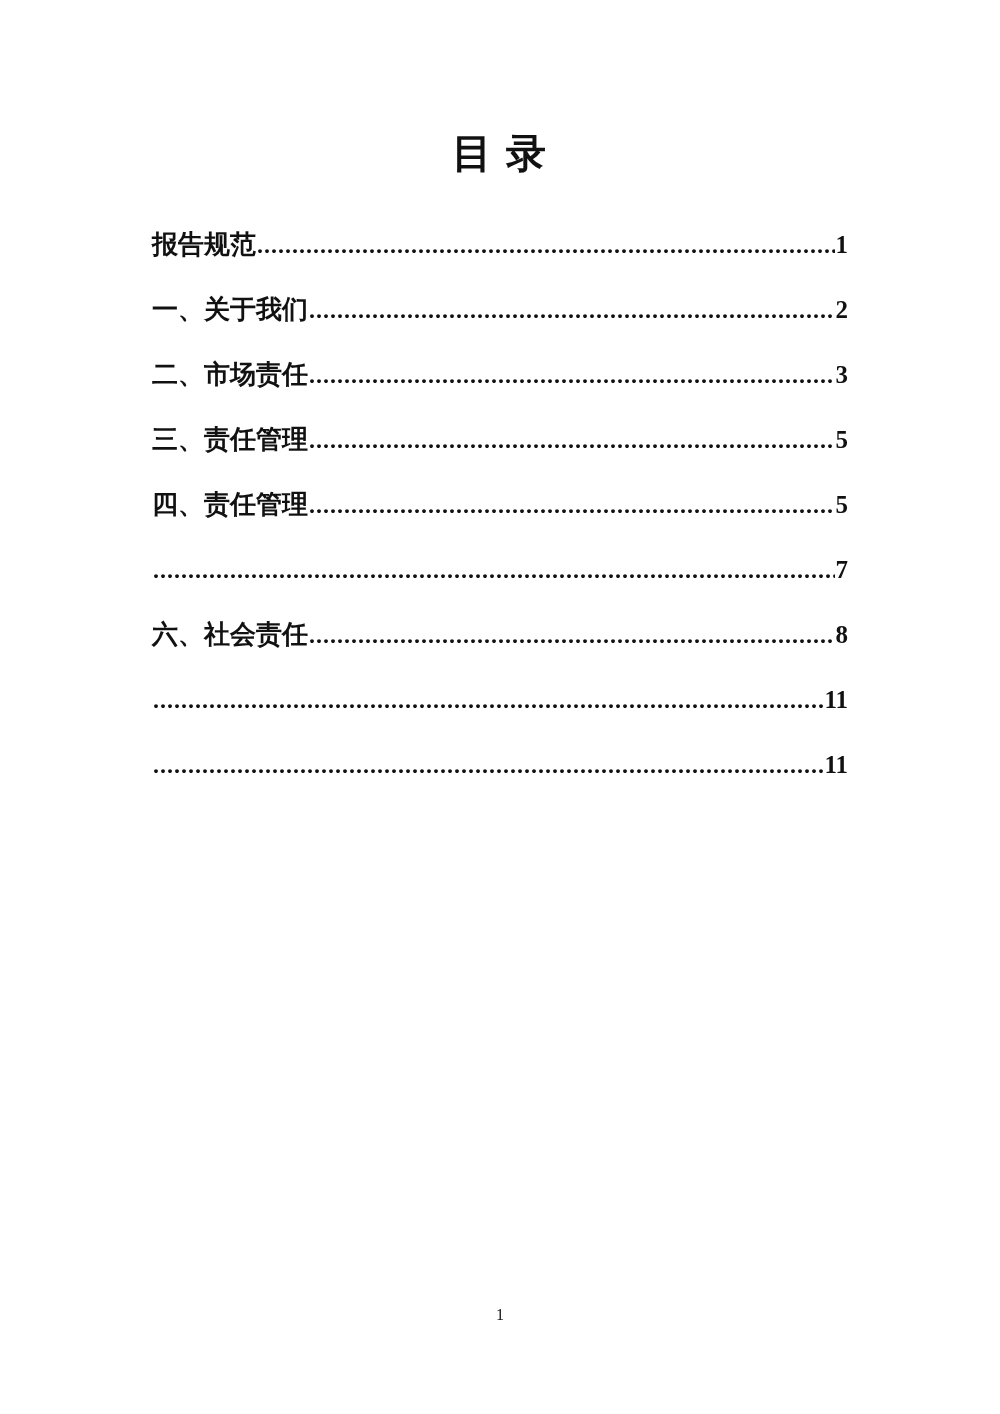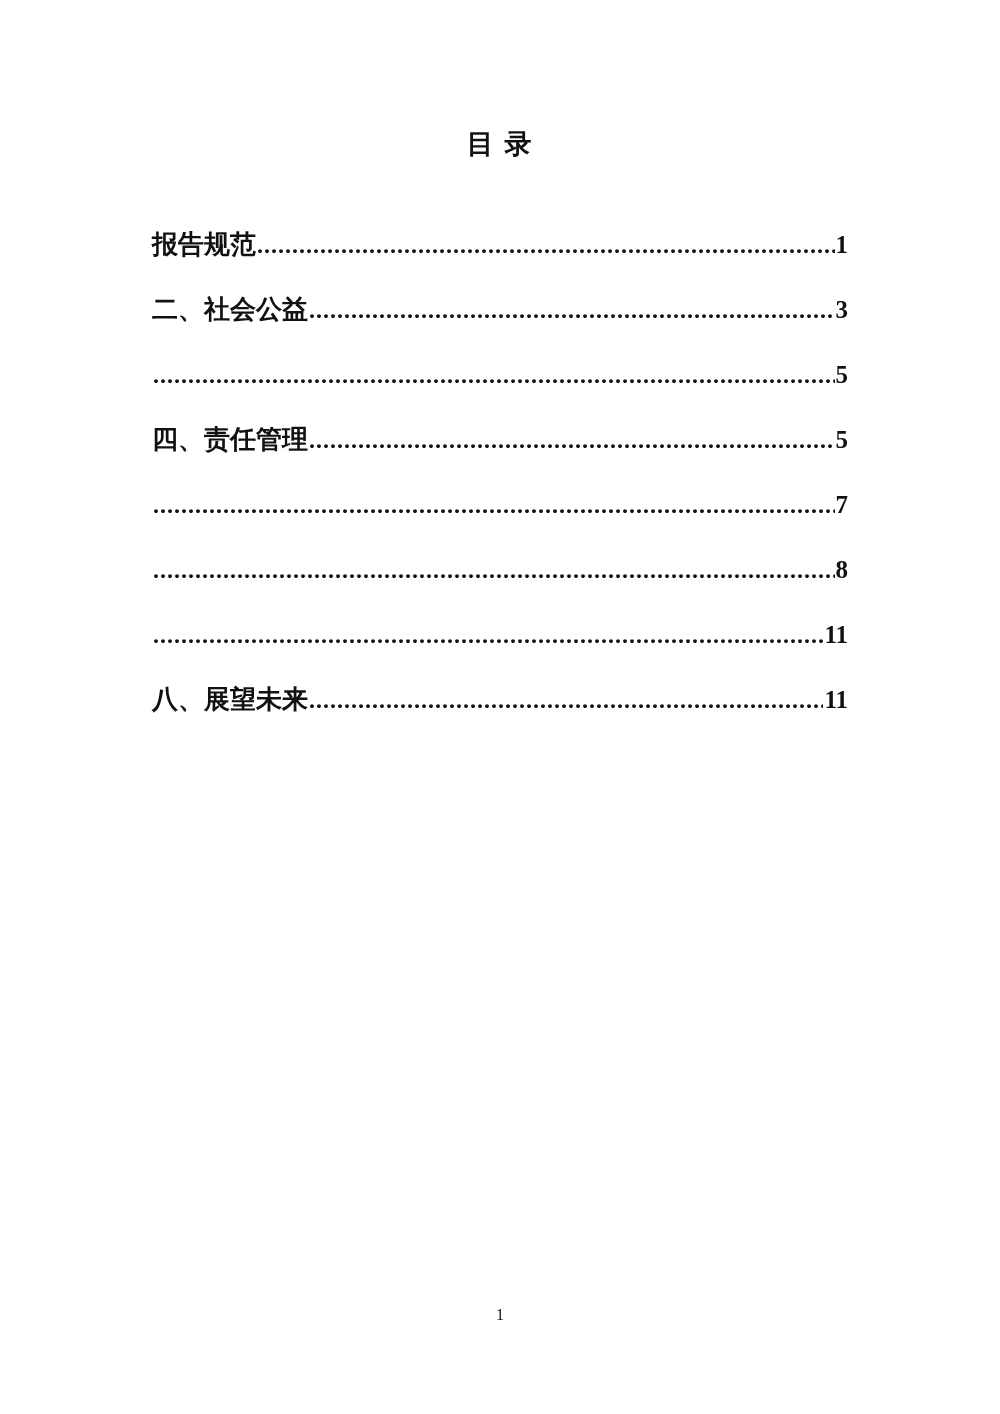--- a/index.html
+++ b/index.html
@@ -14,21 +14,21 @@
     font-family: "Liberation Serif", serif;
     color: #111111;
     overflow: hidden;
   }
   .doc-title {
     position: absolute;
     top: 126px;
     left: 0;
     width: 100%;
     text-align: center;
-    font-size: 27px;
+    font-size: 40px;
     font-weight: bold;
     letter-spacing: 2px;
     color: #111111;
   }
   .toc {
     position: absolute;
     top: 212px;
     left: 152px;
     right: 152px;
   }
@@ -79,54 +79,60 @@
 <div class="doc-title">目 录</div>
 
 <div class="toc">
 
   <div class="toc-row">
     <span class="toc-label">报告规范</span>
     <span class="toc-dots"></span>
     <span class="toc-page">1</span>
   </div>
 
+  <div class="toc-row">
+    <span class="toc-label">一、关于我们</span>
+    <span class="toc-dots"></span>
+    <span class="toc-page">2</span>
+  </div>
 
   <div class="toc-row">
-    <span class="toc-label">二、社会公益</span>
+    <span class="toc-label">二、市场责任</span>
     <span class="toc-dots"></span>
     <span class="toc-page">3</span>
   </div>
 
   <div class="toc-row">
+    <span class="toc-label">三、责任管理</span>
     <span class="toc-dots"></span>
     <span class="toc-page">5</span>
   </div>
 
   <div class="toc-row">
     <span class="toc-label">四、责任管理</span>
     <span class="toc-dots"></span>
     <span class="toc-page">5</span>
   </div>
 
   <div class="toc-row">
     <span class="toc-dots"></span>
     <span class="toc-page">7</span>
   </div>
 
   <div class="toc-row">
+    <span class="toc-label">六、社会责任</span>
     <span class="toc-dots"></span>
     <span class="toc-page">8</span>
   </div>
 
   <div class="toc-row">
     <span class="toc-dots"></span>
     <span class="toc-page">11</span>
   </div>
 
   <div class="toc-row">
-    <span class="toc-label">八、展望未来</span>
     <span class="toc-dots"></span>
     <span class="toc-page">11</span>
   </div>
 
 </div>
 
 <div class="footer-pagenum">1</div>
 
 </body></html>

